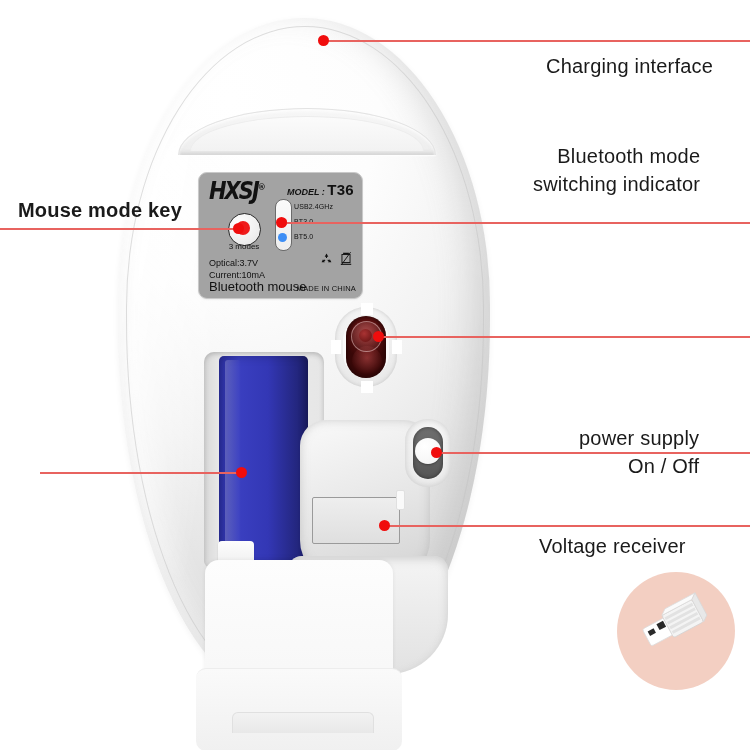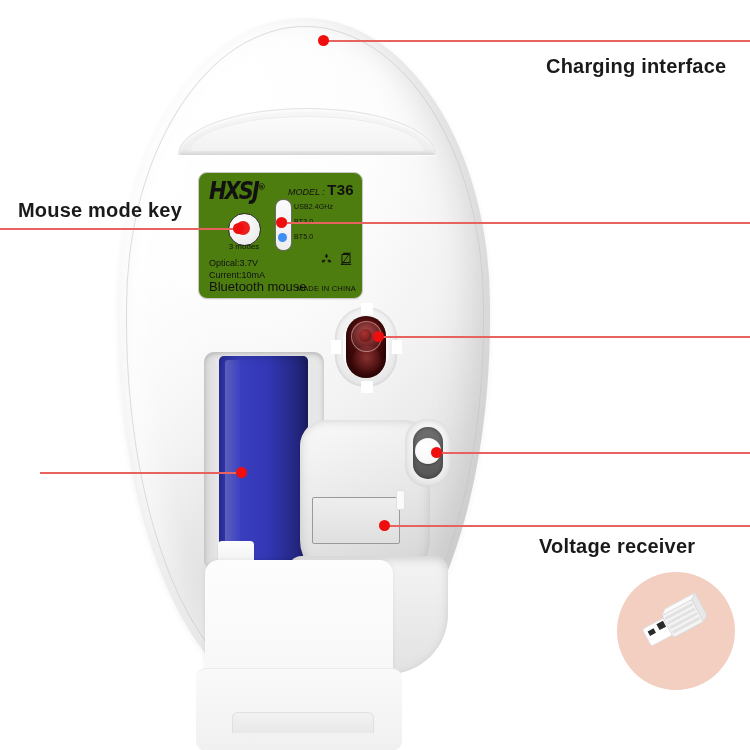--- a/index.html
+++ b/index.html
@@ -14,21 +14,21 @@
 
   
   .callout{
     position:absolute;
     color:#1a1a1a;
     font-size:20px;
     line-height:28px;
     white-space:pre-line;
     letter-spacing:.2px;
   }
-  .callout.right{text-align:right;font-weight:bold;}
+  .callout.right{text-align:right;}
   .callout.left{text-align:left;font-weight:bold;}
   .lline{position:absolute;height:1.6px;background:#e8635f;}
   .ldot{position:absolute;width:11px;height:11px;border-radius:50%;background:#f00d0d;}
 
   
   .mouse-body{
     position:absolute;
     left:118px;top:18px;
     width:372px;height:684px;
     border-radius:50% 50% 46% 46% / 42% 42% 56% 56%;
@@ -67,36 +67,36 @@
   .top-groove-in{
     position:absolute;left:190px;top:116px;width:232px;height:34px;
     border-radius:50%/100% 100% 0 0;
     background:linear-gradient(180deg,#fbfbfb,#f2f2f2);
     border:1px solid #ececec;border-bottom:none;
   }
 
   
   .sticker{
     position:absolute;left:198px;top:172px;width:163px;height:125px;
-    background:#4d7c0f;
+    background:#a3a3a3;
     border:1px solid #c9c9c9;
     border-radius:9px;
     box-shadow:0 1px 2px rgba(0,0,0,.06);
   }
   .brand{
     position:absolute;left:10px;top:6px;
     font-family:"DejaVu Sans", sans-serif;
     font-weight:bold;font-style:italic;
     font-size:21px;letter-spacing:-2px;color:#111;
     transform:scaleY(1.15);
   }
   .brand .reg{font-size:8px;vertical-align:super;letter-spacing:0;font-style:normal;}
   .model{
     position:absolute;right:8px;top:8px;
-    font-size:9px;color:#111;font-style:italic;font-weight:normal;
+    font-size:9px;color:#111;font-style:italic;font-weight:bold;
   }
   .model b{font-size:15px;font-style:normal;letter-spacing:.3px;}
 
   .modekey{
     position:absolute;left:29px;top:40px;width:31px;height:31px;border-radius:50%;
     background:radial-gradient(circle at 35% 30%,#ffffff,#f0f0f0 60%,#e2e2e2 100%);
     border:1.6px solid #2b2b2b;
   }
   .modekey-dot{
     position:absolute;left:37px;top:48px;width:14px;height:14px;border-radius:50%;
@@ -361,20 +361,24 @@
   <div class="lline" style="left:385px;top:525px;width:365px;"></div>
   <div class="ldot" style="left:379px;top:520px;"></div>
 
   <div class="lline" style="left:0px;top:228px;width:239px;"></div>
   <div class="ldot" style="left:233px;top:223px;"></div>
 
   <div class="lline" style="left:40px;top:472px;width:203px;"></div>
   <div class="ldot" style="left:236px;top:467px;"></div>
 
   <div id="lbl-charging" class="callout right">Charging interface</div>
+  <div id="lbl-bt" class="callout right">Bluetooth mode
+switching indicator</div>
+  <div id="lbl-power" class="callout right">power supply
+On / Off</div>
   <div id="lbl-wireless" class="callout right">Voltage receiver</div>
   <div id="lbl-modekey" class="callout left">Mouse mode key</div>
 
   <div class="recv-circle"></div>
   <svg class="dongle" viewBox="0 0 100 100">
     <g transform="rotate(-28 50 50)">
       <rect x="6" y="30" width="34" height="26" rx="3" fill="#ffffff" stroke="#dcdcdc" stroke-width="1"></rect>
       <rect x="11" y="36" width="9" height="7" fill="#2a2a2a"></rect>
       <rect x="26" y="33" width="10" height="9" fill="#2a2a2a"></rect>
       <rect x="38" y="26" width="46" height="34" rx="3" fill="#f4f4f4" stroke="#d2d2d2" stroke-width="1"></rect>

